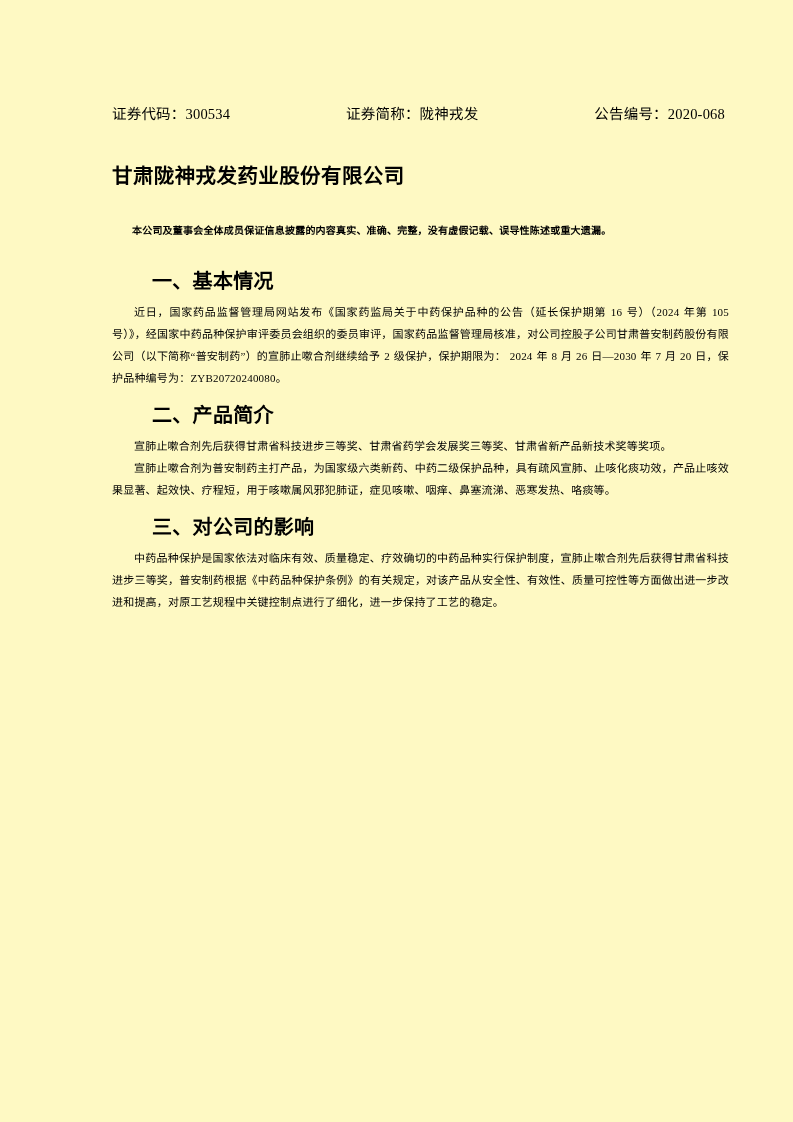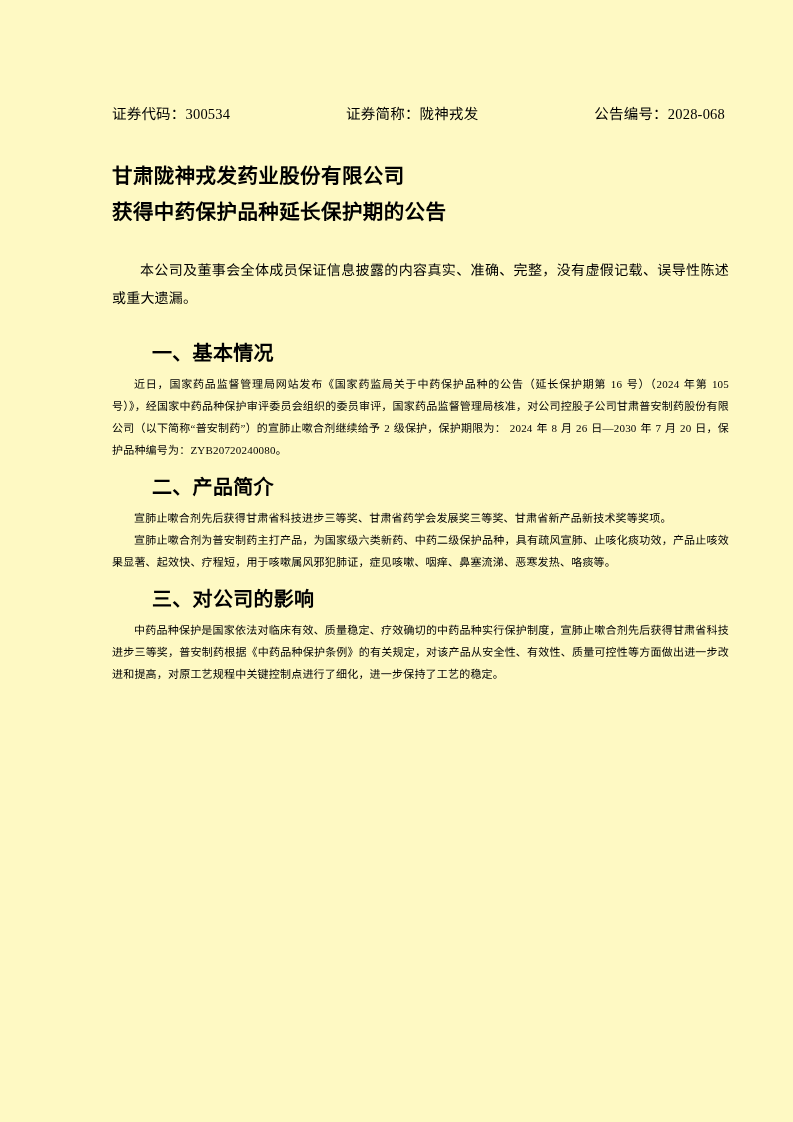--- a/index.html
+++ b/index.html
@@ -44,22 +44,22 @@
     letter-spacing: 0.4px;
     margin-top: 28px;
     margin-bottom: 26px;
   }
   .title-line {
     display: block;
   }
 
   
   .statement {
-    font-weight: normal;
-    font-size: 14px;
+    font-weight: bold;
+    font-size: 10px;
     line-height: 2.0;
     text-align: justify;
     text-justify: inter-ideograph;
     text-indent: 2em;
     margin-top: 26px;
     margin-bottom: 20px;
     letter-spacing: 0.2px;
   }
 
   
@@ -86,26 +86,25 @@
   }
 </style>
 </head>
 <body>
 
 <div class="page">
 
   <div class="header-row">
     <span class="header-cell">证券代码：300534</span>
     <span class="header-cell">证券简称：陇神戎发</span>
-    <span class="header-cell">公告编号：2028-068</span>
+    <span class="header-cell">公告编号：2020-068</span>
   </div>
 
   <div class="title-block">
     <span class="title-line">甘肃陇神戎发药业股份有限公司</span>
-    <span class="title-line">获得中药保护品种延长保护期的公告</span>
   </div>
 
   <div class="statement">本公司及董事会全体成员保证信息披露的内容真实、准确、完整，没有虚假记载、误导性陈述或重大遗漏。</div>
 
   <div class="section">
     <div class="section-heading">一、基本情况</div>
     <div class="para spaced">近日，国家药品监督管理局网站发布《国家药监局关于中药保护品种的公告（延长保护期第 16 号）（2024 年第 105 号）》，经国家中药品种保护审评委员会组织的委员审评，国家药品监督管理局核准，对公司控股子公司甘肃普安制药股份有限公司（以下简称“普安制药”）的宣肺止嗽合剂继续给予 2 级保护，保护期限为： 2024 年 8 月 26 日—2030 年 7 月 20 日，保护品种编号为：ZYB20720240080。</div>
   </div>
 
   <div class="section">

